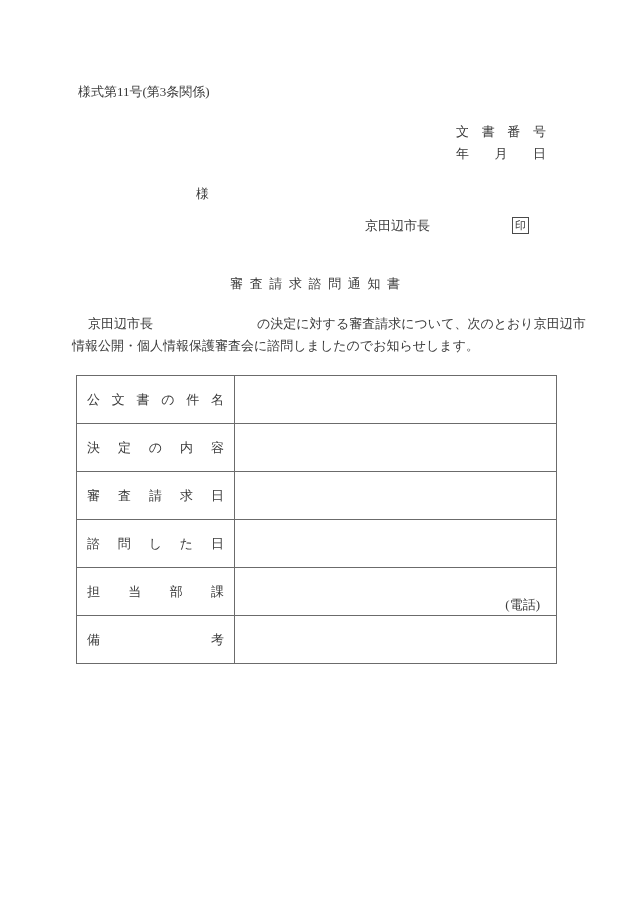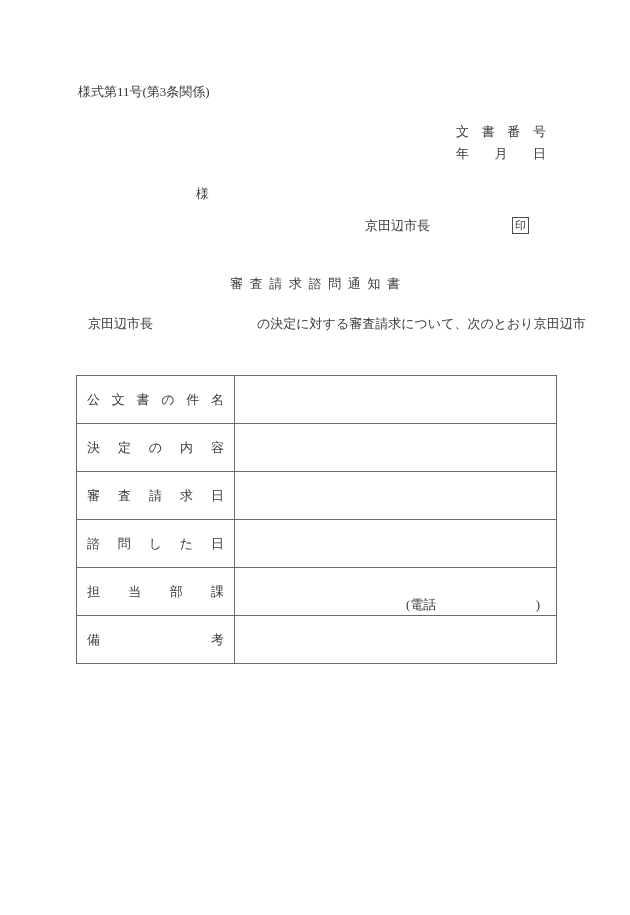--- a/index.html
+++ b/index.html
@@ -111,21 +111,21 @@
   .form-table td.value-cell {
     position: relative;
     padding: 0 8px;
   }
   .phone-line {
     position: absolute;
     left: 171px;
     right: 16px;
     bottom: 3px;
     display: flex;
-    justify-content: space-between;
+    justify-content: flex-end;
     line-height: 15px;
   }
 </style>
 </head>
 <body>
 
 <div class="page">
 
   <div class="form-number">様式第11号(第3条関係)</div>
 
@@ -157,20 +157,21 @@
       <span>諮</span>
       <span>問</span>
       <span>通</span>
       <span>知</span>
       <span>書</span>
     </div>
 
   <div class="body-line-1">
     <span>京田辺市長</span><span class="blank-gap"></span><span>の決定に対する審査請求について、次のとおり京田辺市</span>
   </div>
+  <div class="body-line-2">情報公開・個人情報保護審査会に諮問しましたのでお知らせします。</div>
 
   <table class="form-table">
     <tbody>
       <tr>
         <td class="label-cell">
           <div class="jchars">
               <span>公</span>
               <span>文</span>
               <span>書</span>
               <span>の</span>

